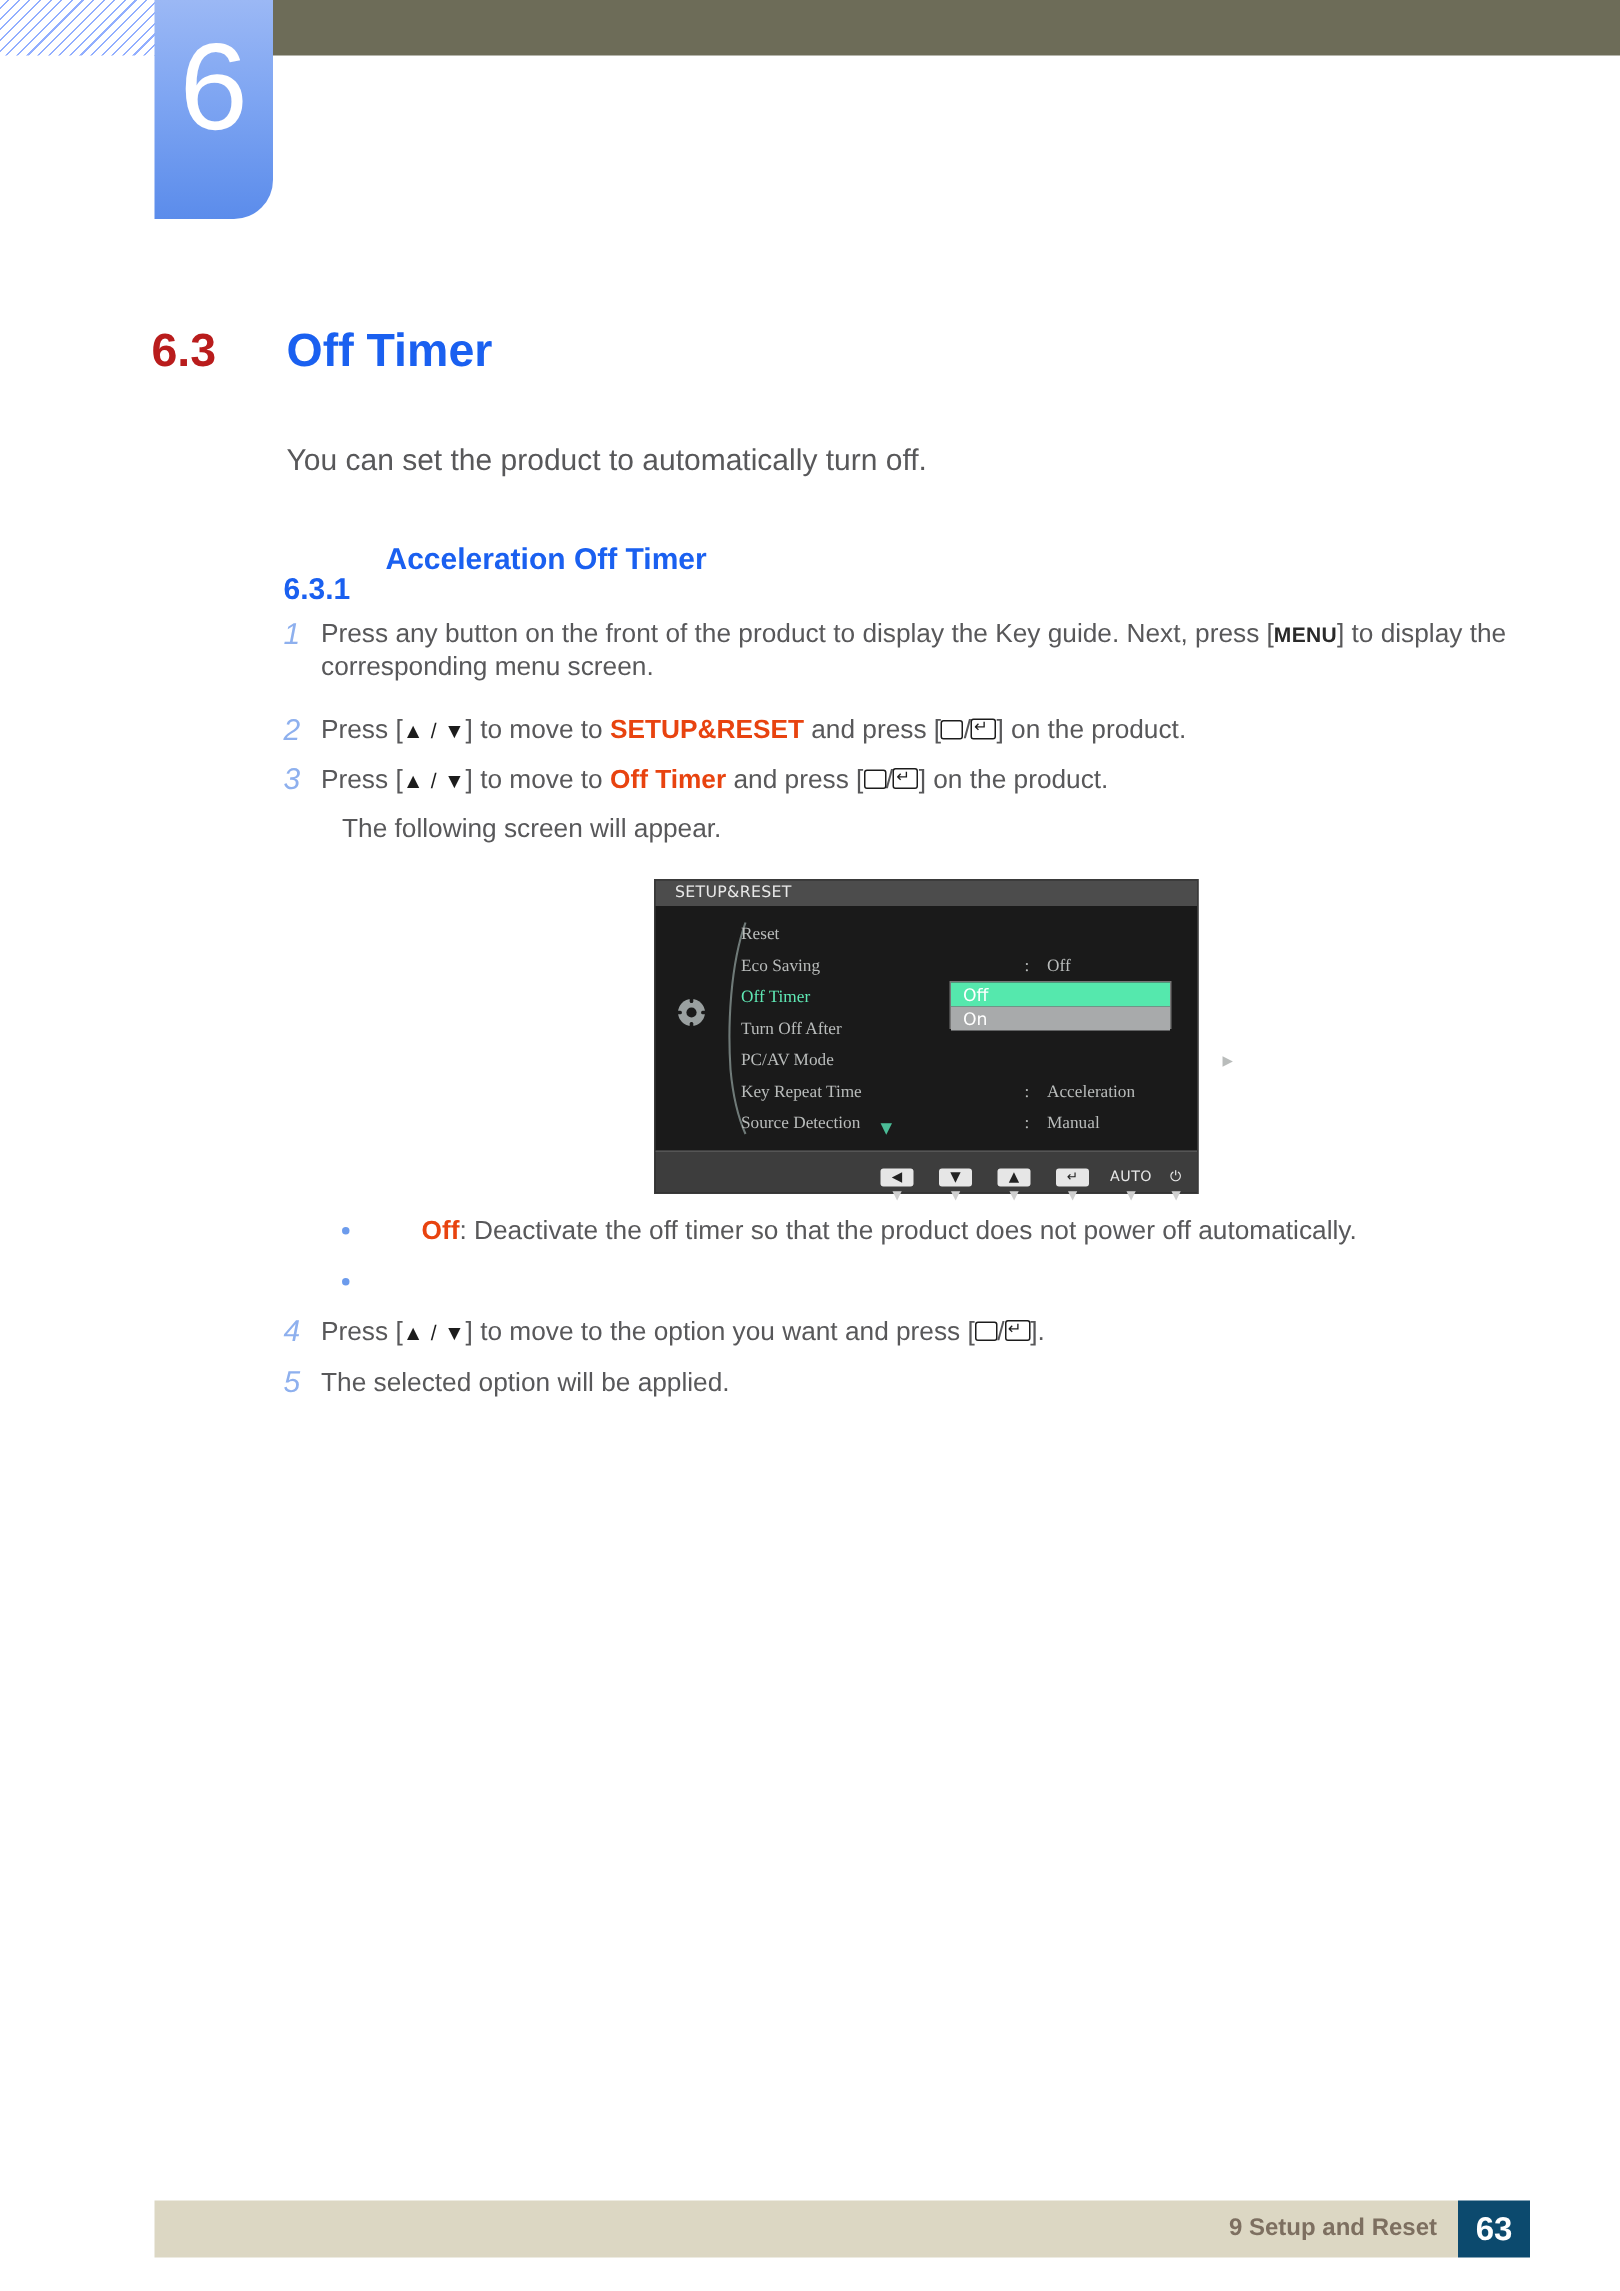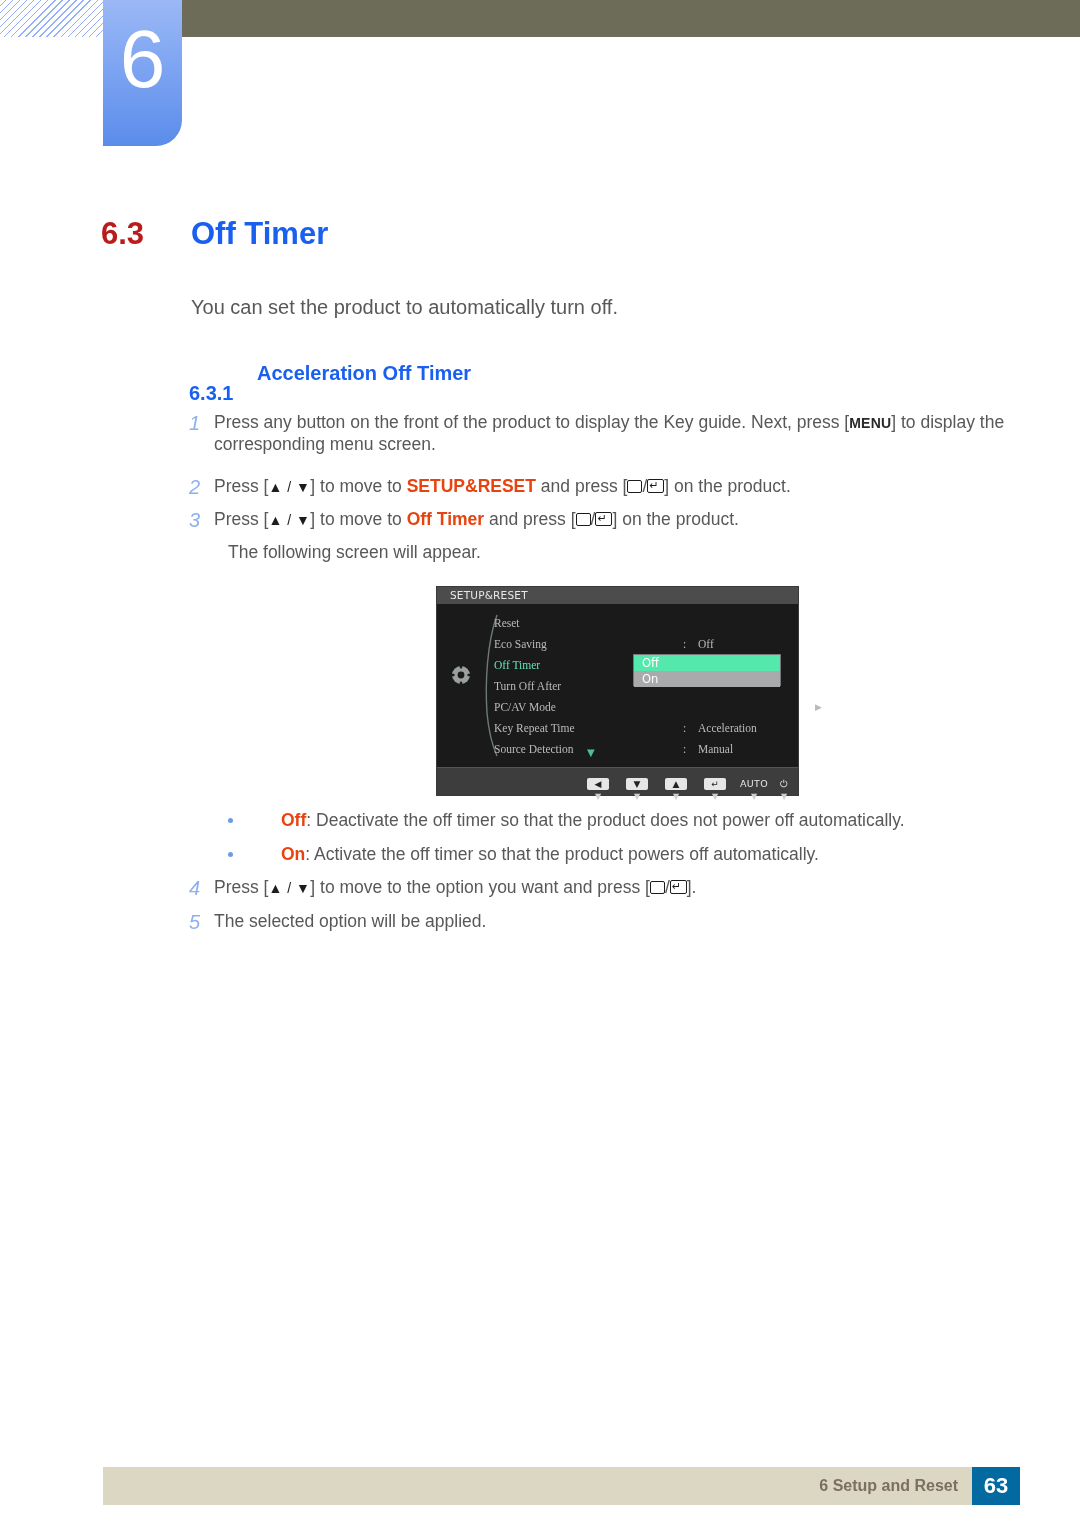--- a/index.html
+++ b/index.html
@@ -359,21 +359,21 @@
     line-height: 38px;
     padding-right: 14px;
     font-size: 16px;
     font-weight: bold;
     color: #7d6f60;
   }
   #footer-page {
     position: absolute;
     left: 972px; bottom: 22px;
     width: 48px; height: 38px;
-    background: #0369a1;
+    background: #0c4a6e;
     color: #ffffff;
     font-size: 22px;
     font-weight: bold;
     line-height: 38px;
     text-align: center;
   }
 </style>
 </head>
 <body>
 
@@ -496,28 +496,27 @@
     </div>
   </div>
 </div>
 
 <div class="bullet" style="top:810px;">
   <span class="bullet-dot"></span>
   <span class="bullet-text"><span class="hl-orange">Off</span><span>: Deactivate the off timer so that the product does not power off automatically.</span></span>
 </div>
 <div class="bullet" style="top:844px;">
   <span class="bullet-dot"></span>
-  <span class="bullet-text"><span class="hl-orange">On</span><span>: Activate the off timer so that the product powers off automatically.</span></span>
 </div>
 
 <div class="step" style="top:877px;">
   <span class="step-num">4</span>
   <div class="step-body"><span>Press [</span><span class="arrglyph">▲ / ▼</span><span>] to move to the option you want and press [</span><span class="sq-icon"></span><span>/</span><span class="ent-icon"></span><span>].</span></div>
 </div>
 <div class="step" style="top:911px;">
   <span class="step-num">5</span>
   <div class="step-body">The selected option will be applied.</div>
 </div>
 
 <div id="footer-bar">
-  <div id="footer-text">6 Setup and Reset</div>
+  <div id="footer-text">9 Setup and Reset</div>
 </div>
 <div id="footer-page">63</div>
 
 </body></html>

